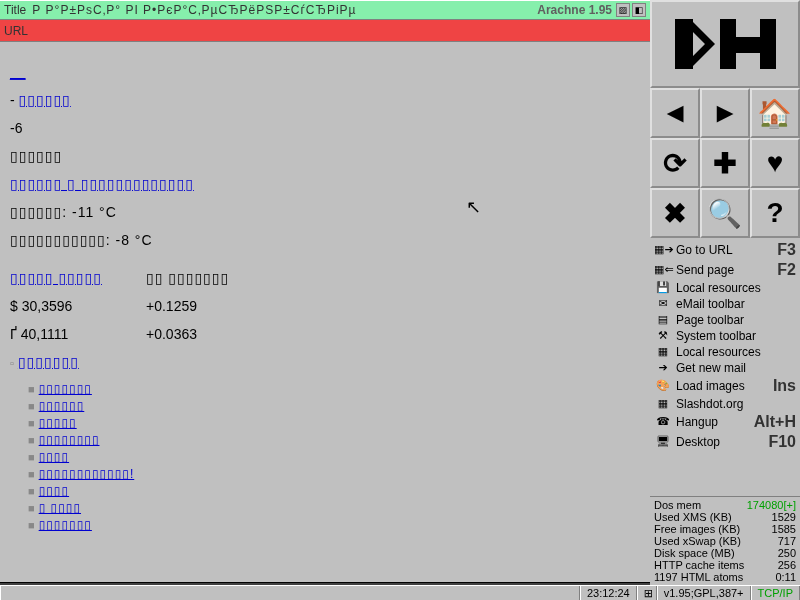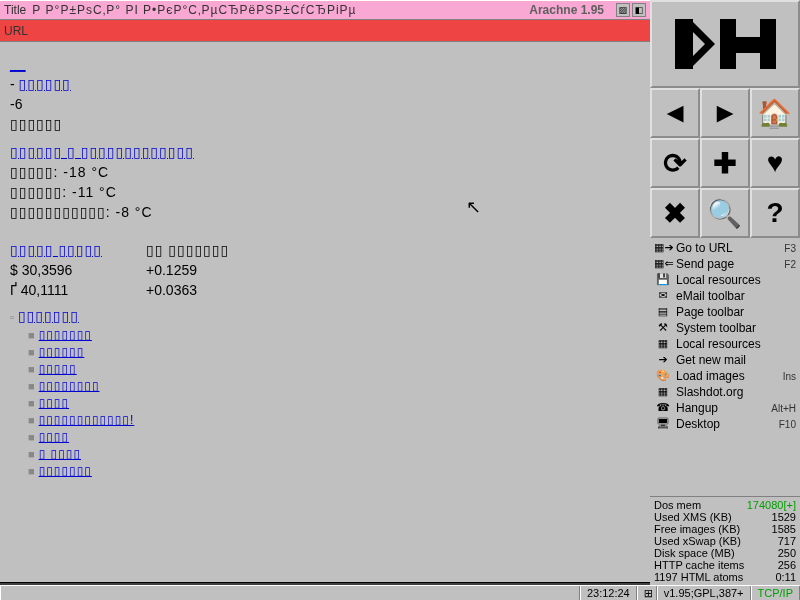--- a/index.html
+++ b/index.html
@@ -1,45 +1,45 @@
 <!DOCTYPE html>
 <html><head>
 <meta charset="utf-8">
 <style>
 * { margin: 0; padding: 0; box-sizing: border-box; }
 body { font-family: Arial, sans-serif; font-size: 12px; width: 800px; height: 600px; overflow: hidden; background: #c0c0c0; }
 .container { display: flex; height: 585px; }
 .main { width: 650px; display: flex; flex-direction: column; }
 .sidebar { width: 150px; background: #c0c0c0; display: flex; flex-direction: column; }
-.titlebar { height: 20px; background: #f9a8d4; display: flex; align-items: center; padding: 0 4px; border-top: 1px solid #fff; border-bottom: 1px solid #808080; }
+.titlebar { height: 20px; background: #86efac; display: flex; align-items: center; padding: 0 4px; border-top: 1px solid #fff; border-bottom: 1px solid #808080; }
 .titlebar-label { color: #333; margin-right: 6px; }
 .titlebar-title { color: #333; flex: 1; }
-.titlebar-brand { color: #606060; margin-right: 12px; font-weight: bold; }
+.titlebar-brand { color: #606060; margin-right: 4px; font-weight: bold; }
 .titlebar-icons { display: flex; gap: 2px; }
 .ticon { width: 14px; height: 14px; background: #c0c0c0; border: 1px solid #808080; font-size: 9px; display: flex; align-items: center; justify-content: center; }
 .urlbar { height: 22px; background: #ef4444; display: flex; align-items: center; padding: 0 4px; border-bottom: 1px solid #808080; }
 .url-label { color: #333; width: 36px; }
 .url-input { flex: 1; background: #000; color: #00ff00; border: 2px inset #888; padding: 1px 4px; font-family: monospace; font-size: 12px; height: 18px; }
 .content { flex: 1; background: #c0c0c0; padding: 10px; overflow: hidden; color: #000; position: relative; }
 .content a { color: #0000d0; text-decoration: underline; }
-.line { margin: 4px 0; font-size: 14px; }
+.line { margin: 12px 0; font-size: 14px; }
 .glyph { font-family: Arial; letter-spacing: 1px; }
 .sq { color: #888; font-size: 11px; margin-right: 4px; }
 .indent { margin-left: 18px; margin-top: 3px; margin-bottom: 3px; }
 .row2 { display: flex; gap: 16px; }
 .row2 > span:first-child { width: 120px; }
 .sep { height: 3px; background: #404040; border-top: 1px solid #000; }
 .icongrid { display: grid; grid-template-columns: 50px 50px 50px; grid-template-rows: 88px 50px 50px 50px; }
 .bigicon { border: 2px outset #e0e0e0; background: #c0c0c0; display: flex; align-items: center; justify-content: center; font-size: 28px; color: #000; font-weight: bold; }
 .logo { grid-column: 1 / 4; font-size: 60px; font-weight: 900; }
 .menu { flex: 1; background: #c0c0c0; padding: 2px 0; }
 .menu-item { display: flex; align-items: center; padding: 1px 4px; font-size: 12px; cursor: pointer; }
 .micon { width: 18px; height: 14px; margin-right: 4px; font-size: 11px; text-align: center; }
 .mlabel { flex: 1; }
-.mkey { color: #333; font-size: 10px; }
+.mkey { color: #333; font-size: 16px; font-weight: bold; }
 .stats { background: #c0c0c0; border-top: 1px solid #808080; padding: 2px 4px; }
 .stat-row { display: flex; justify-content: space-between; font-size: 11px; padding: 0; }
 .green { color: #00a000; }
 .statusbar { height: 15px; background: #c0c0c0; border-top: 1px solid #fff; display: flex; font-size: 11px; }
 .status-cell { border-right: 1px solid #808080; border-left: 1px solid #fff; padding: 1px 6px; display: flex; align-items: center; }
 .status-left { flex: 1; }
 .cursor { position: absolute; left: 466px; top: 154px; font-size: 18px; color: #000; pointer-events: none; }
 svg { display: block; }
 </style>
 </head>
@@ -58,21 +58,20 @@
     </div>
     <div class="urlbar">
       <span class="url-label">URL</span>
     </div>
     <div class="content">
       <div class="line"><a href="#">__</a></div>
       <div class="line"><span>- </span><a href="#" class="glyph">▯▯▯▯▯▯</a></div>
       <div class="line">-6</div>
       <div class="line glyph">▯▯▯▯▯▯</div>
       <div class="line" style="margin-top:12px"><a href="#" class="glyph">▯▯▯▯▯▯ ▯ ▯▯▯▯▯▯▯▯▯▯▯▯▯</a></div>
-      <div class="line glyph">▯▯▯▯▯: -18 °C</div>
       <div class="line glyph">▯▯▯▯▯▯: -11 °C</div>
       <div class="line glyph">▯▯▯▯▯▯▯▯▯▯▯: -8 °C</div>
       <div class="line row2" style="margin-top:22px">
         <span><a href="#" class="glyph">▯▯▯▯▯ ▯▯▯▯▯</a></span>
         <span class="glyph">▯▯ ▯▯▯▯▯▯▯</span>
       </div>
       <div class="line row2">
           <span>$ 30,3596</span>
           <span>+0.1259</span>
         </div>

